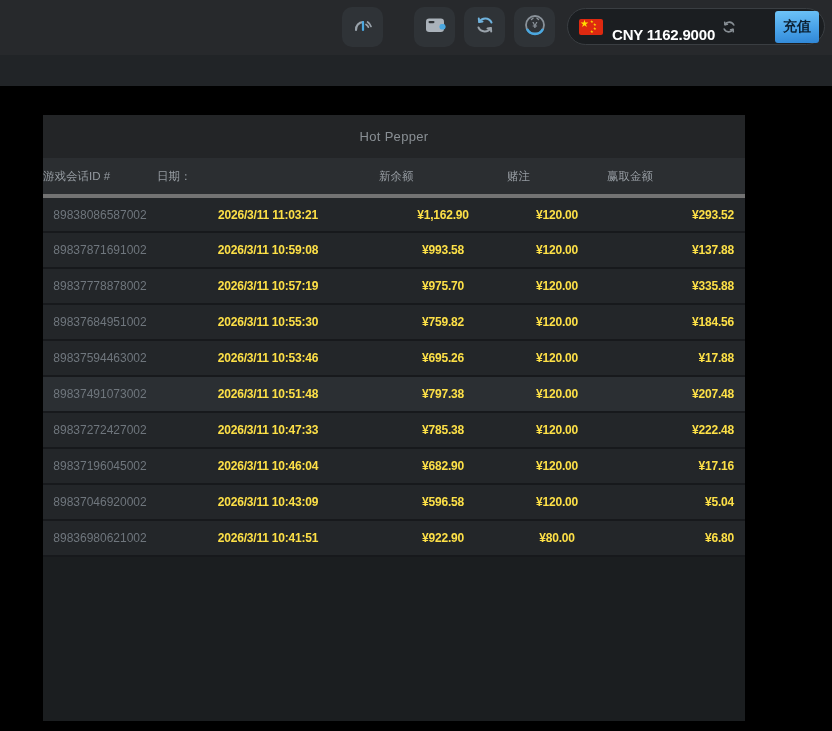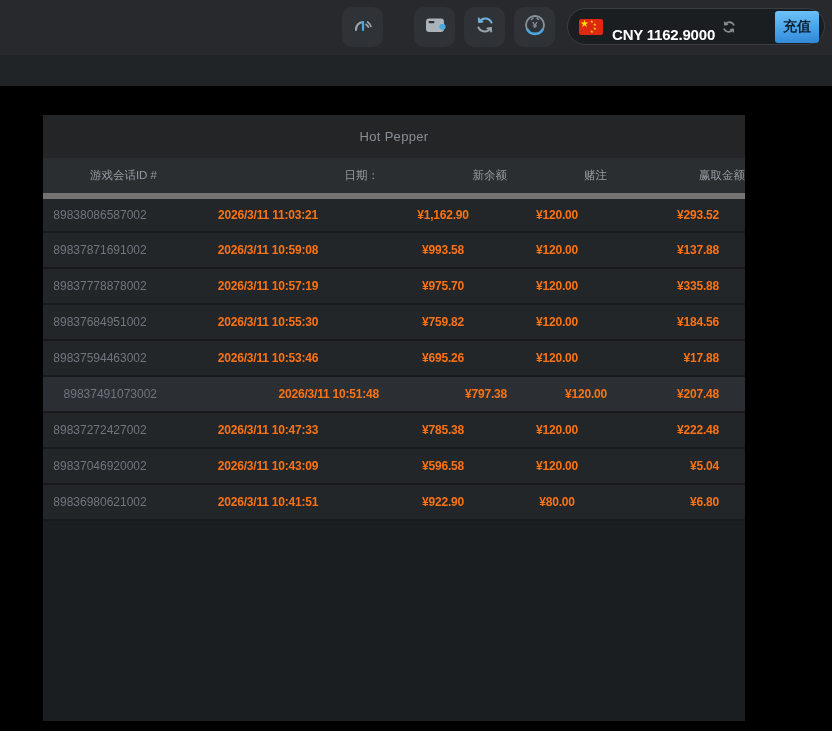--- a/index.html
+++ b/index.html
@@ -36,27 +36,27 @@
               color:#0c2133; font-weight:bold; font-size:14px; cursor:pointer;
               font-family:"Liberation Sans", sans-serif; }
 
   
   .panel { position:absolute; left:43px; top:115px; width:702px; height:606px; background:#1b1e20; }
   .panel-title { height:43px; background:#232527; display:flex; align-items:center;
                  justify-content:center; color:#898f94; font-size:13px; letter-spacing:0.3px; }
   table { width:702px; border-collapse:collapse; table-layout:fixed; }
   col.c1{width:114px;} col.c2{width:222px;} col.c3{width:128px;} col.c4{width:100px;} col.c5{width:138px;}
   thead th { height:38px; background:#2b2e31; color:#969ca2; font-size:11.5px; font-weight:normal;
-             text-align:right; border-bottom:6px solid #737373; }
+             text-align:left; border-bottom:4px solid #737373; }
   tbody td { height:36px; background:#232629; border-bottom:2px solid #17191c;
              font-size:12px; text-align:center; white-space:nowrap; }
-  tbody tr.hl td { background:#2b2f33;text-align:right; }
+  tbody tr.hl td { background:#2b2f33; }
   td.id  { color:#6f767d; }
-  td.date, td.bal, td.bet, td.win { color:#f97316; font-weight:bold; letter-spacing:-0.2px; }
-  td.win { text-align:right; padding-right:26px; }
+  td.date, td.bal, td.bet, td.win { color:#fde047; font-weight:bold; letter-spacing:-0.2px; }
+  td.win { text-align:right; padding-right:11px; }
 </style>
 </head>
 <body>
 
 <div class="stage">
 
   <div class="topbar">
 
     <div class="iconbtn" id="btn-gauge">
       <span>
@@ -187,20 +187,27 @@
             <td class="win">¥207.48</td>
           </tr>
           <tr>
             <td class="id">89837272427002</td>
             <td class="date">2026/3/11 10:47:33</td>
             <td class="bal">¥785.38</td>
             <td class="bet">¥120.00</td>
             <td class="win">¥222.48</td>
           </tr>
           <tr>
+            <td class="id">89837196045002</td>
+            <td class="date">2026/3/11 10:46:04</td>
+            <td class="bal">¥682.90</td>
+            <td class="bet">¥120.00</td>
+            <td class="win">¥17.16</td>
+          </tr>
+          <tr>
             <td class="id">89837046920002</td>
             <td class="date">2026/3/11 10:43:09</td>
             <td class="bal">¥596.58</td>
             <td class="bet">¥120.00</td>
             <td class="win">¥5.04</td>
           </tr>
           <tr>
             <td class="id">89836980621002</td>
             <td class="date">2026/3/11 10:41:51</td>
             <td class="bal">¥922.90</td>

